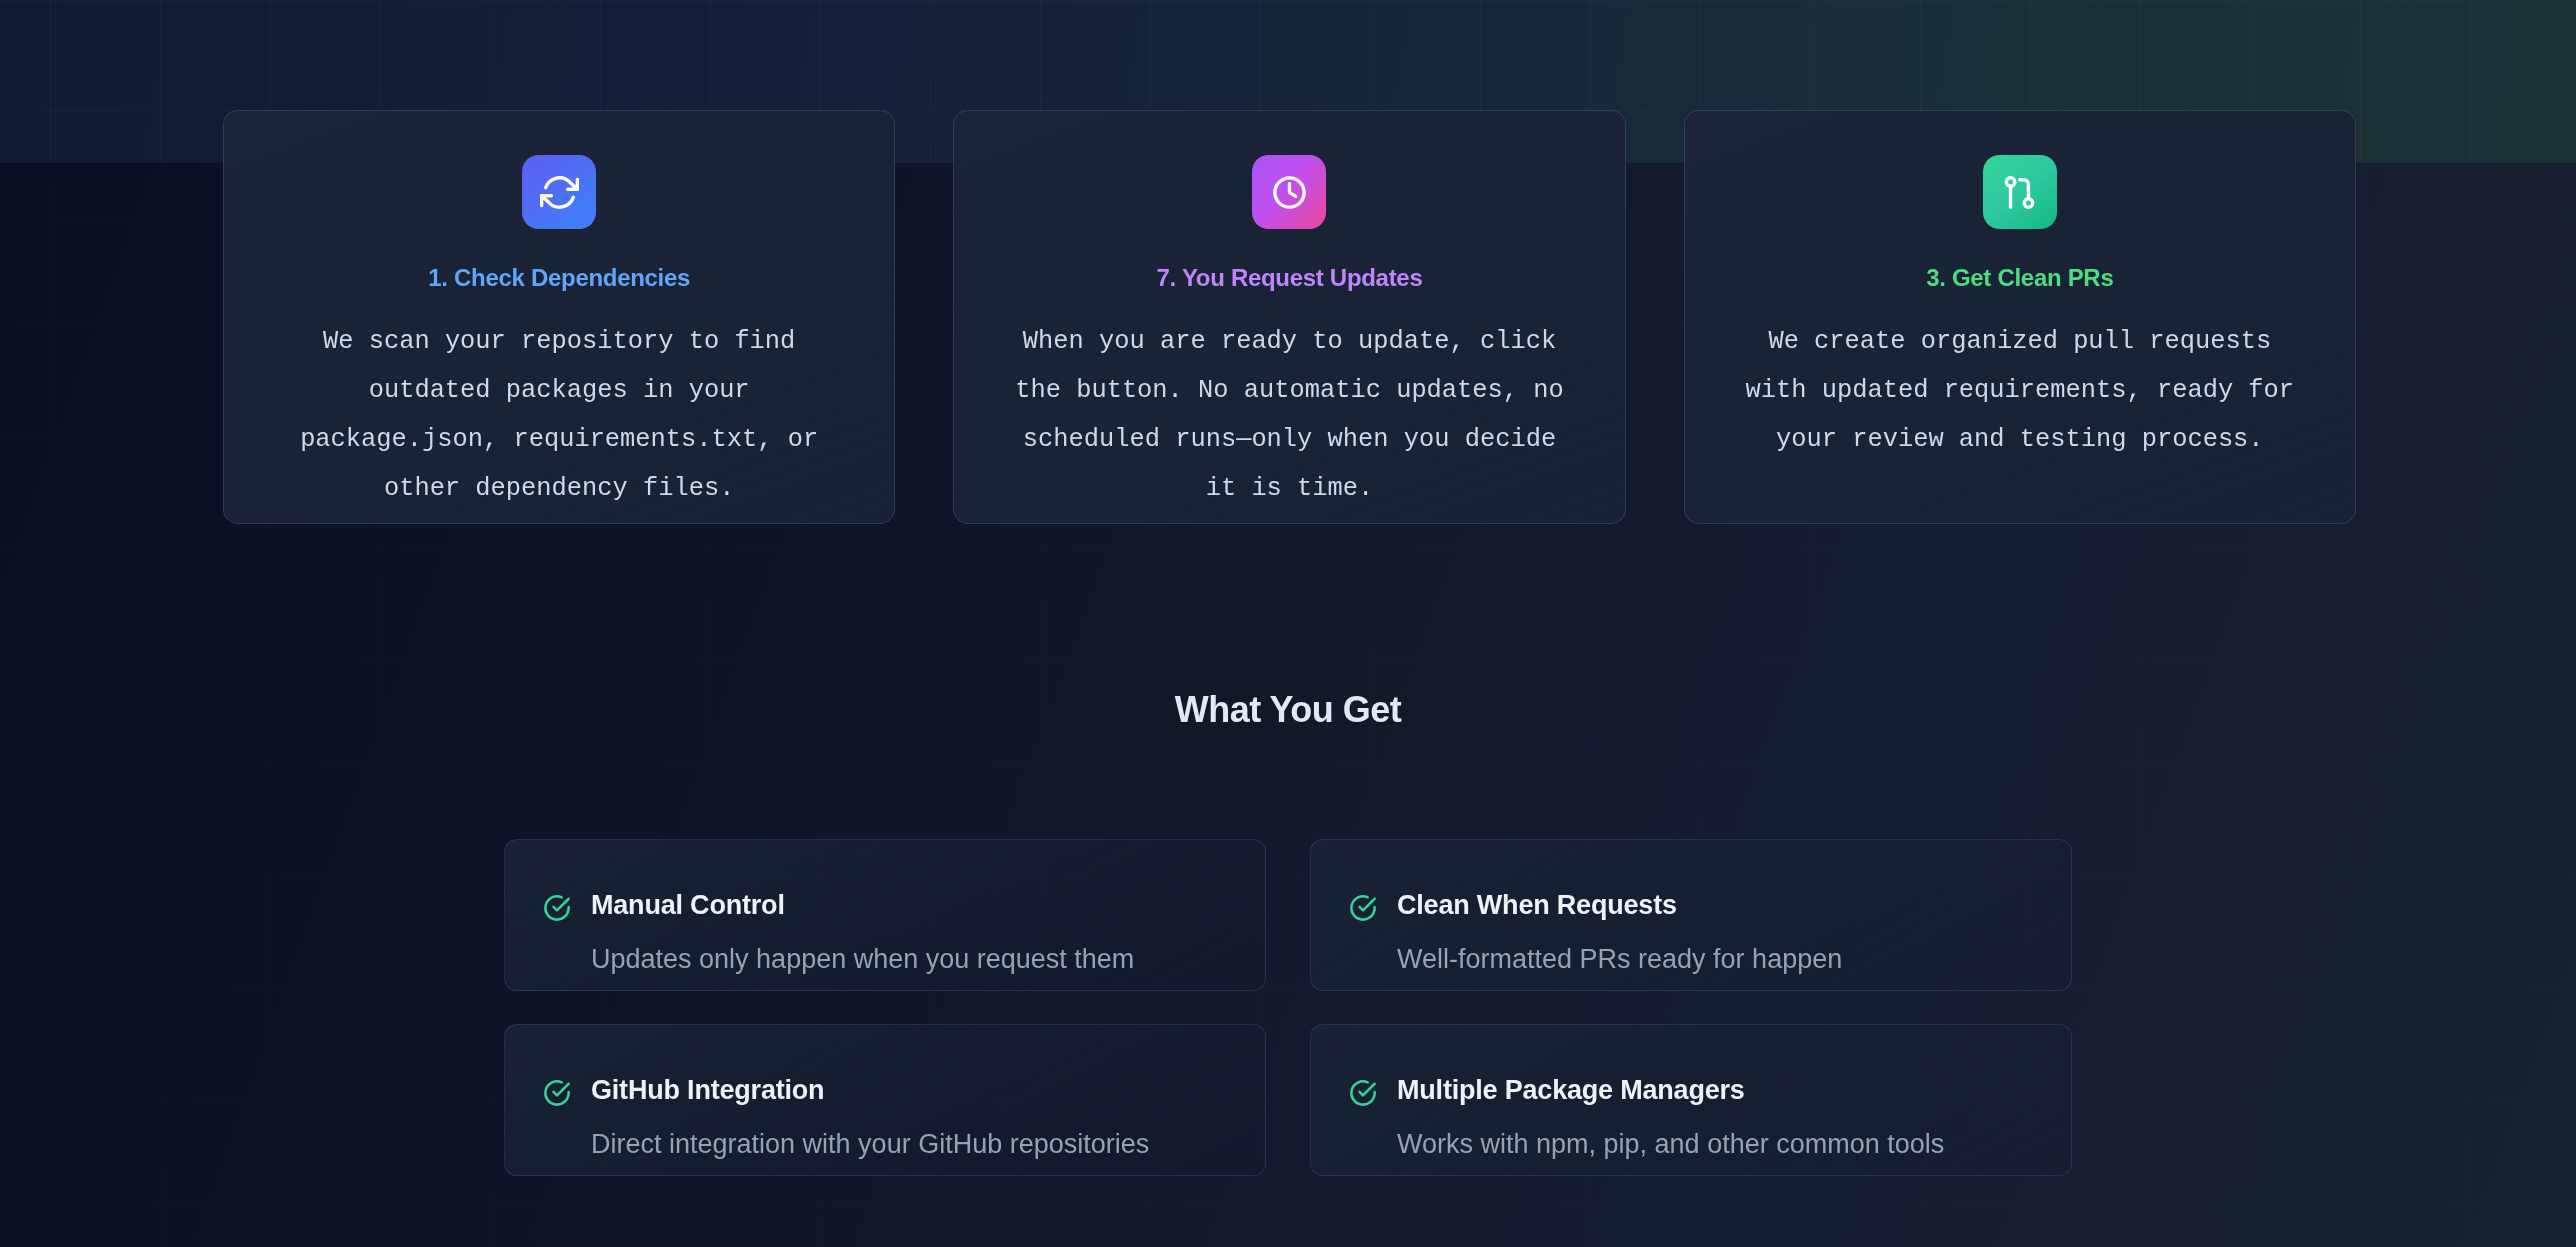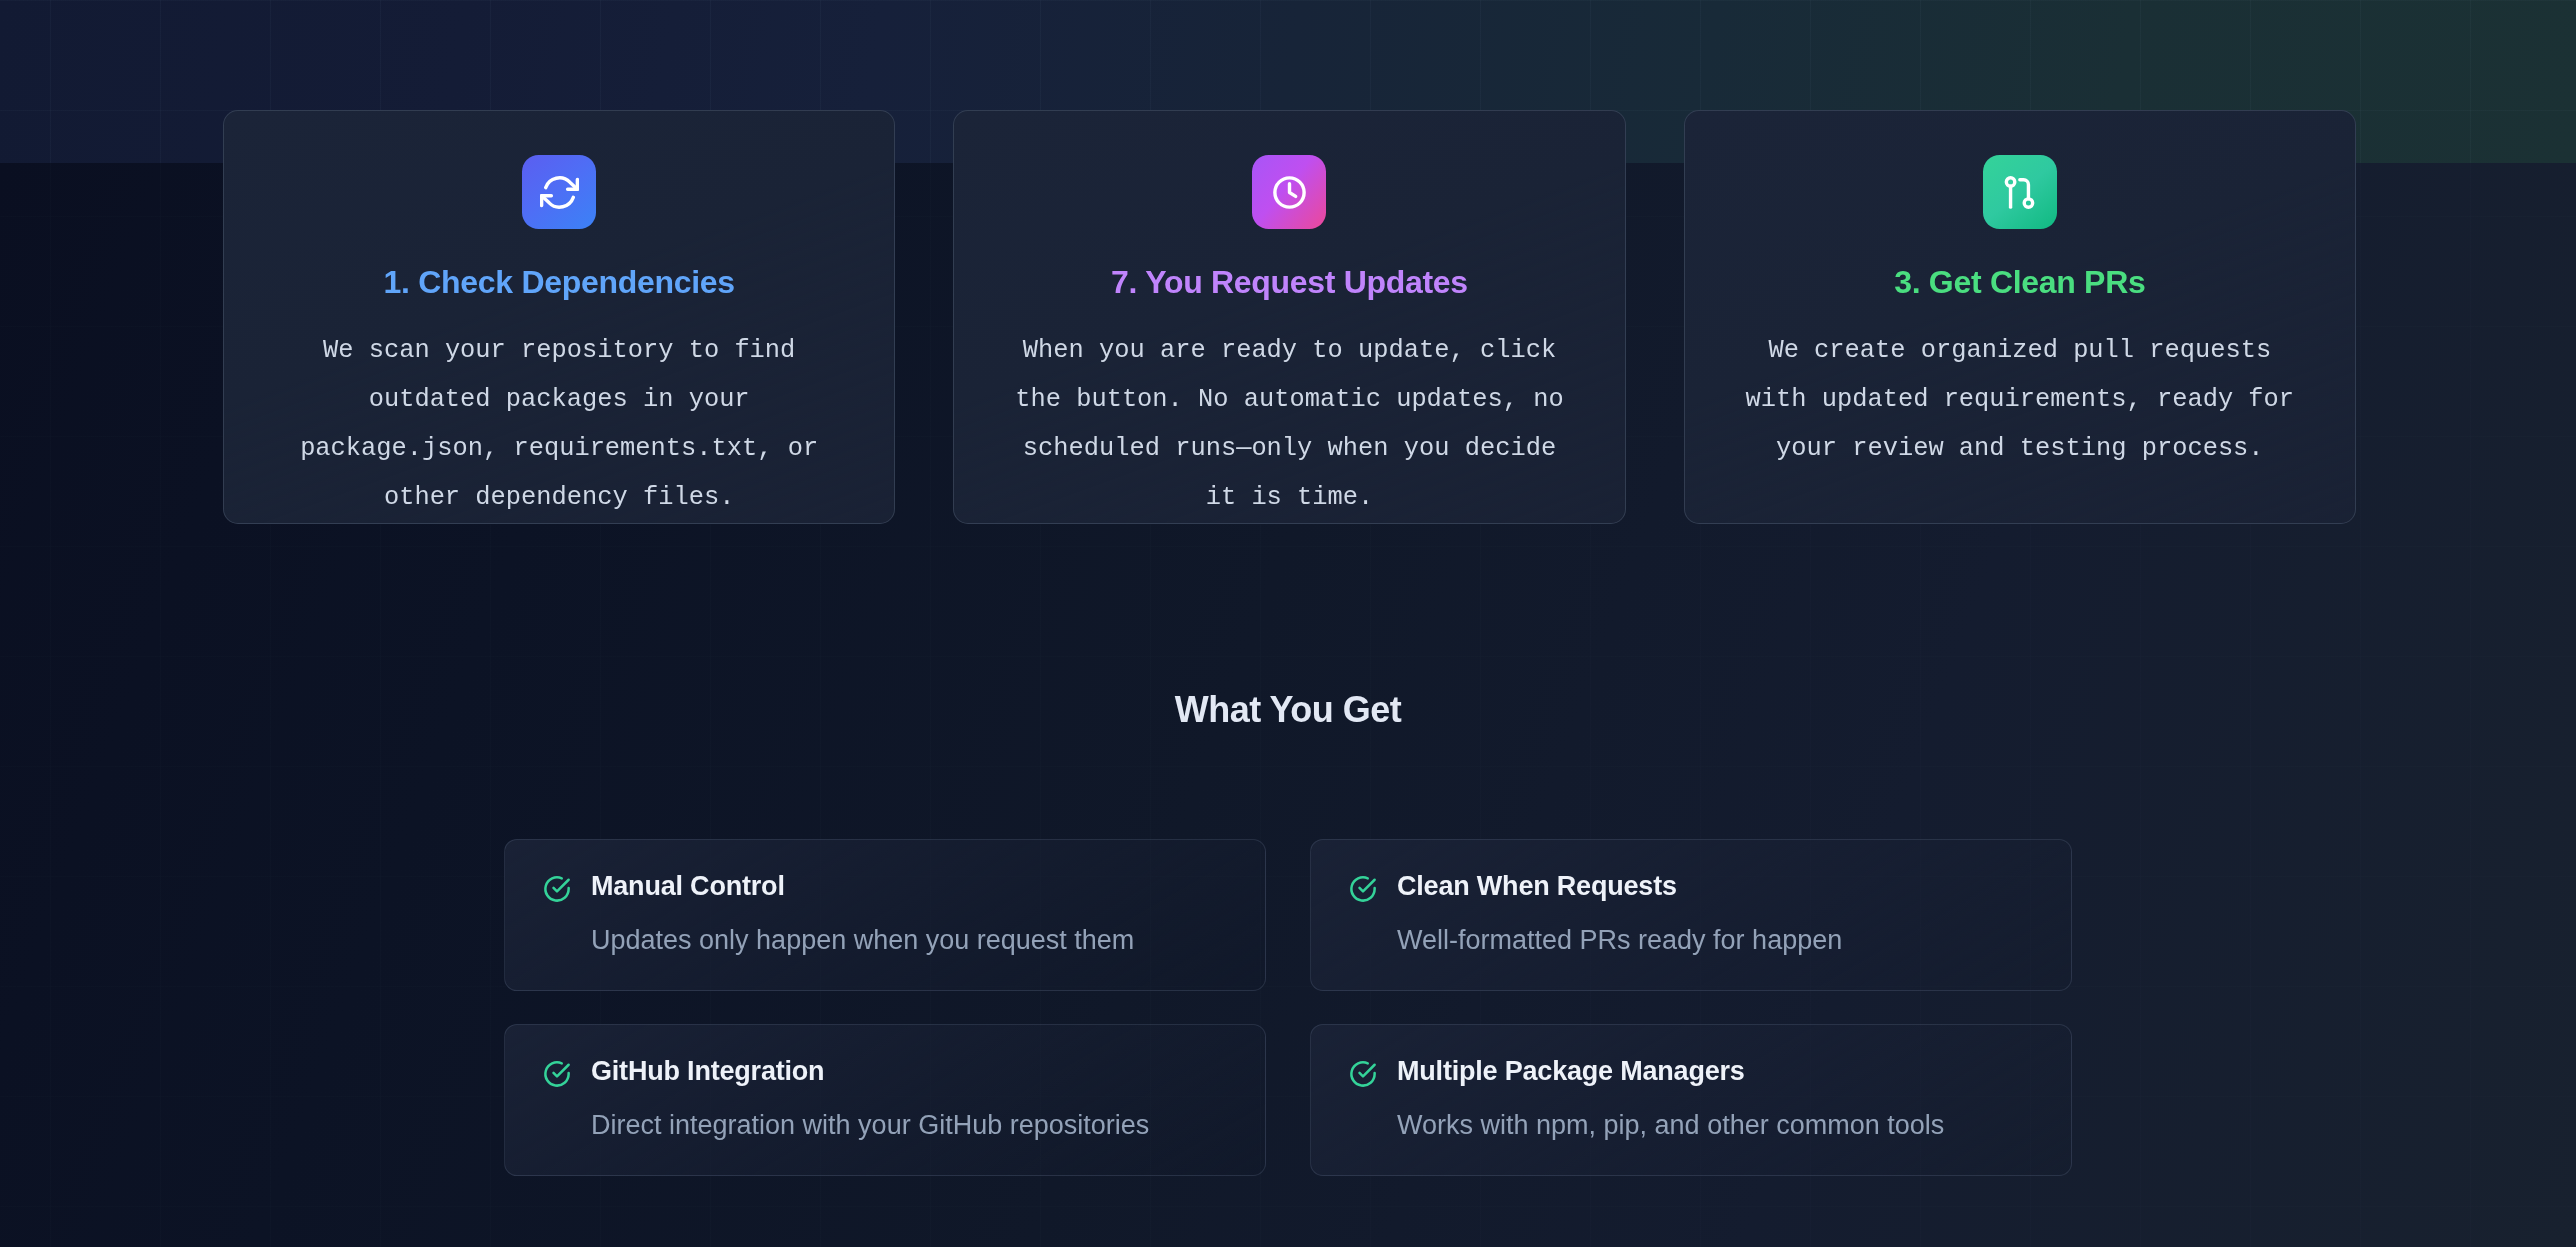--- a/index.html
+++ b/index.html
@@ -122,21 +122,21 @@
     justify-content: center;
   }
   .step-icon svg { display: block; }
 
   .icon-blue   { background: linear-gradient(140deg, #5b5ef0 0%, #4f6df5 45%, #3b82f6 100%); }
   .icon-purple { background: linear-gradient(130deg, #a855f7 0%, #bf4ff0 45%, #ec4899 100%); }
   .icon-green  { background: linear-gradient(140deg, #34d399 0%, #2fc9a0 50%, #10b981 100%); }
 
   .step-title {
     margin-top: 36px;
-    font-size: 32px;
+    font-size: 24px;
     font-weight: 700;
     letter-spacing: -0.3px;
     line-height: 1.1;
     text-align: center;
   }
   .t-blue   { color: #60a5fa; }
   .t-purple { color: #c084fc; }
   .t-green  { color: #4ade80; }
 
   .step-desc {
@@ -174,21 +174,21 @@
     column-gap: 44px;
     row-gap: 33px;
   }
 
   .benefit-card {
     border-radius: 13px;
     border: 1.3px solid rgba(148,168,196,0.16);
     background: linear-gradient(150deg, #1a2236 0%, #19213400 100%);
     background-color: #19213400;
     display: flex;
-    padding: 31px 37px 0 37px;
+    padding: 50px 37px 0 37px;
   }
 
   .check-icon {
     flex: 0 0 auto;
     margin-top: 2.6px;
     margin-right: 19px;
   }
   .check-icon svg { display: block; }
 
   .benefit-text { padding-top: 0; }

